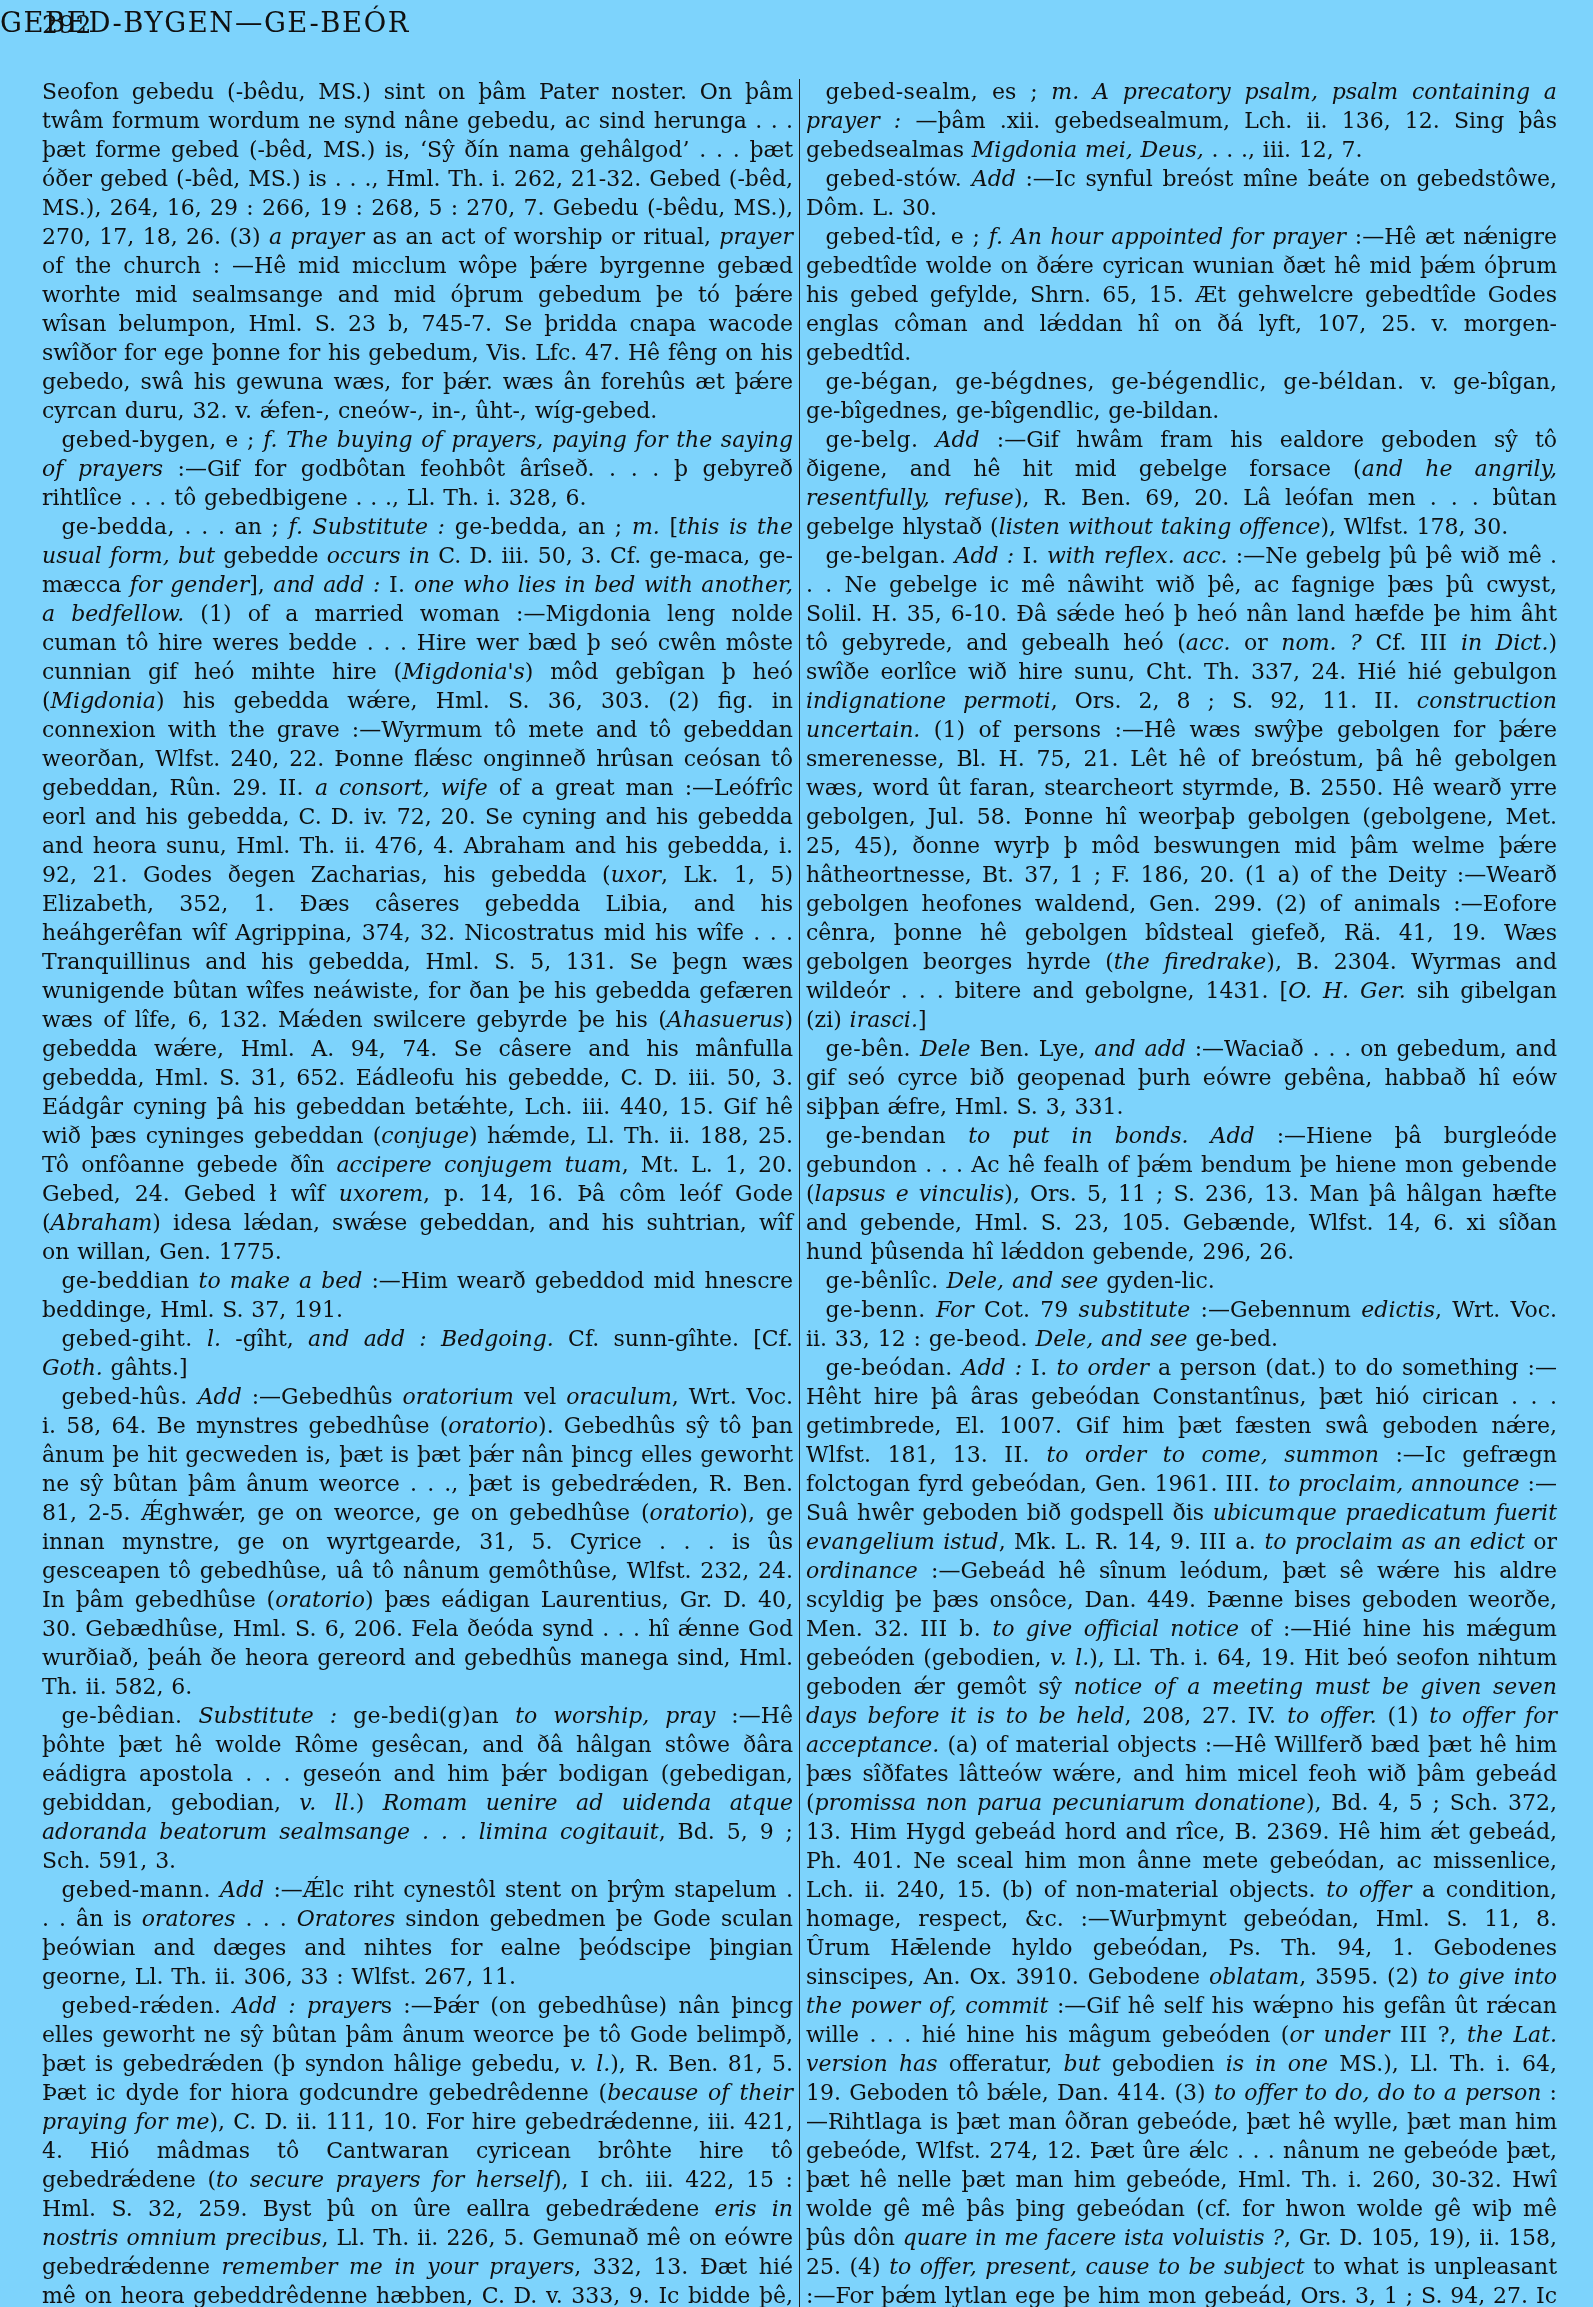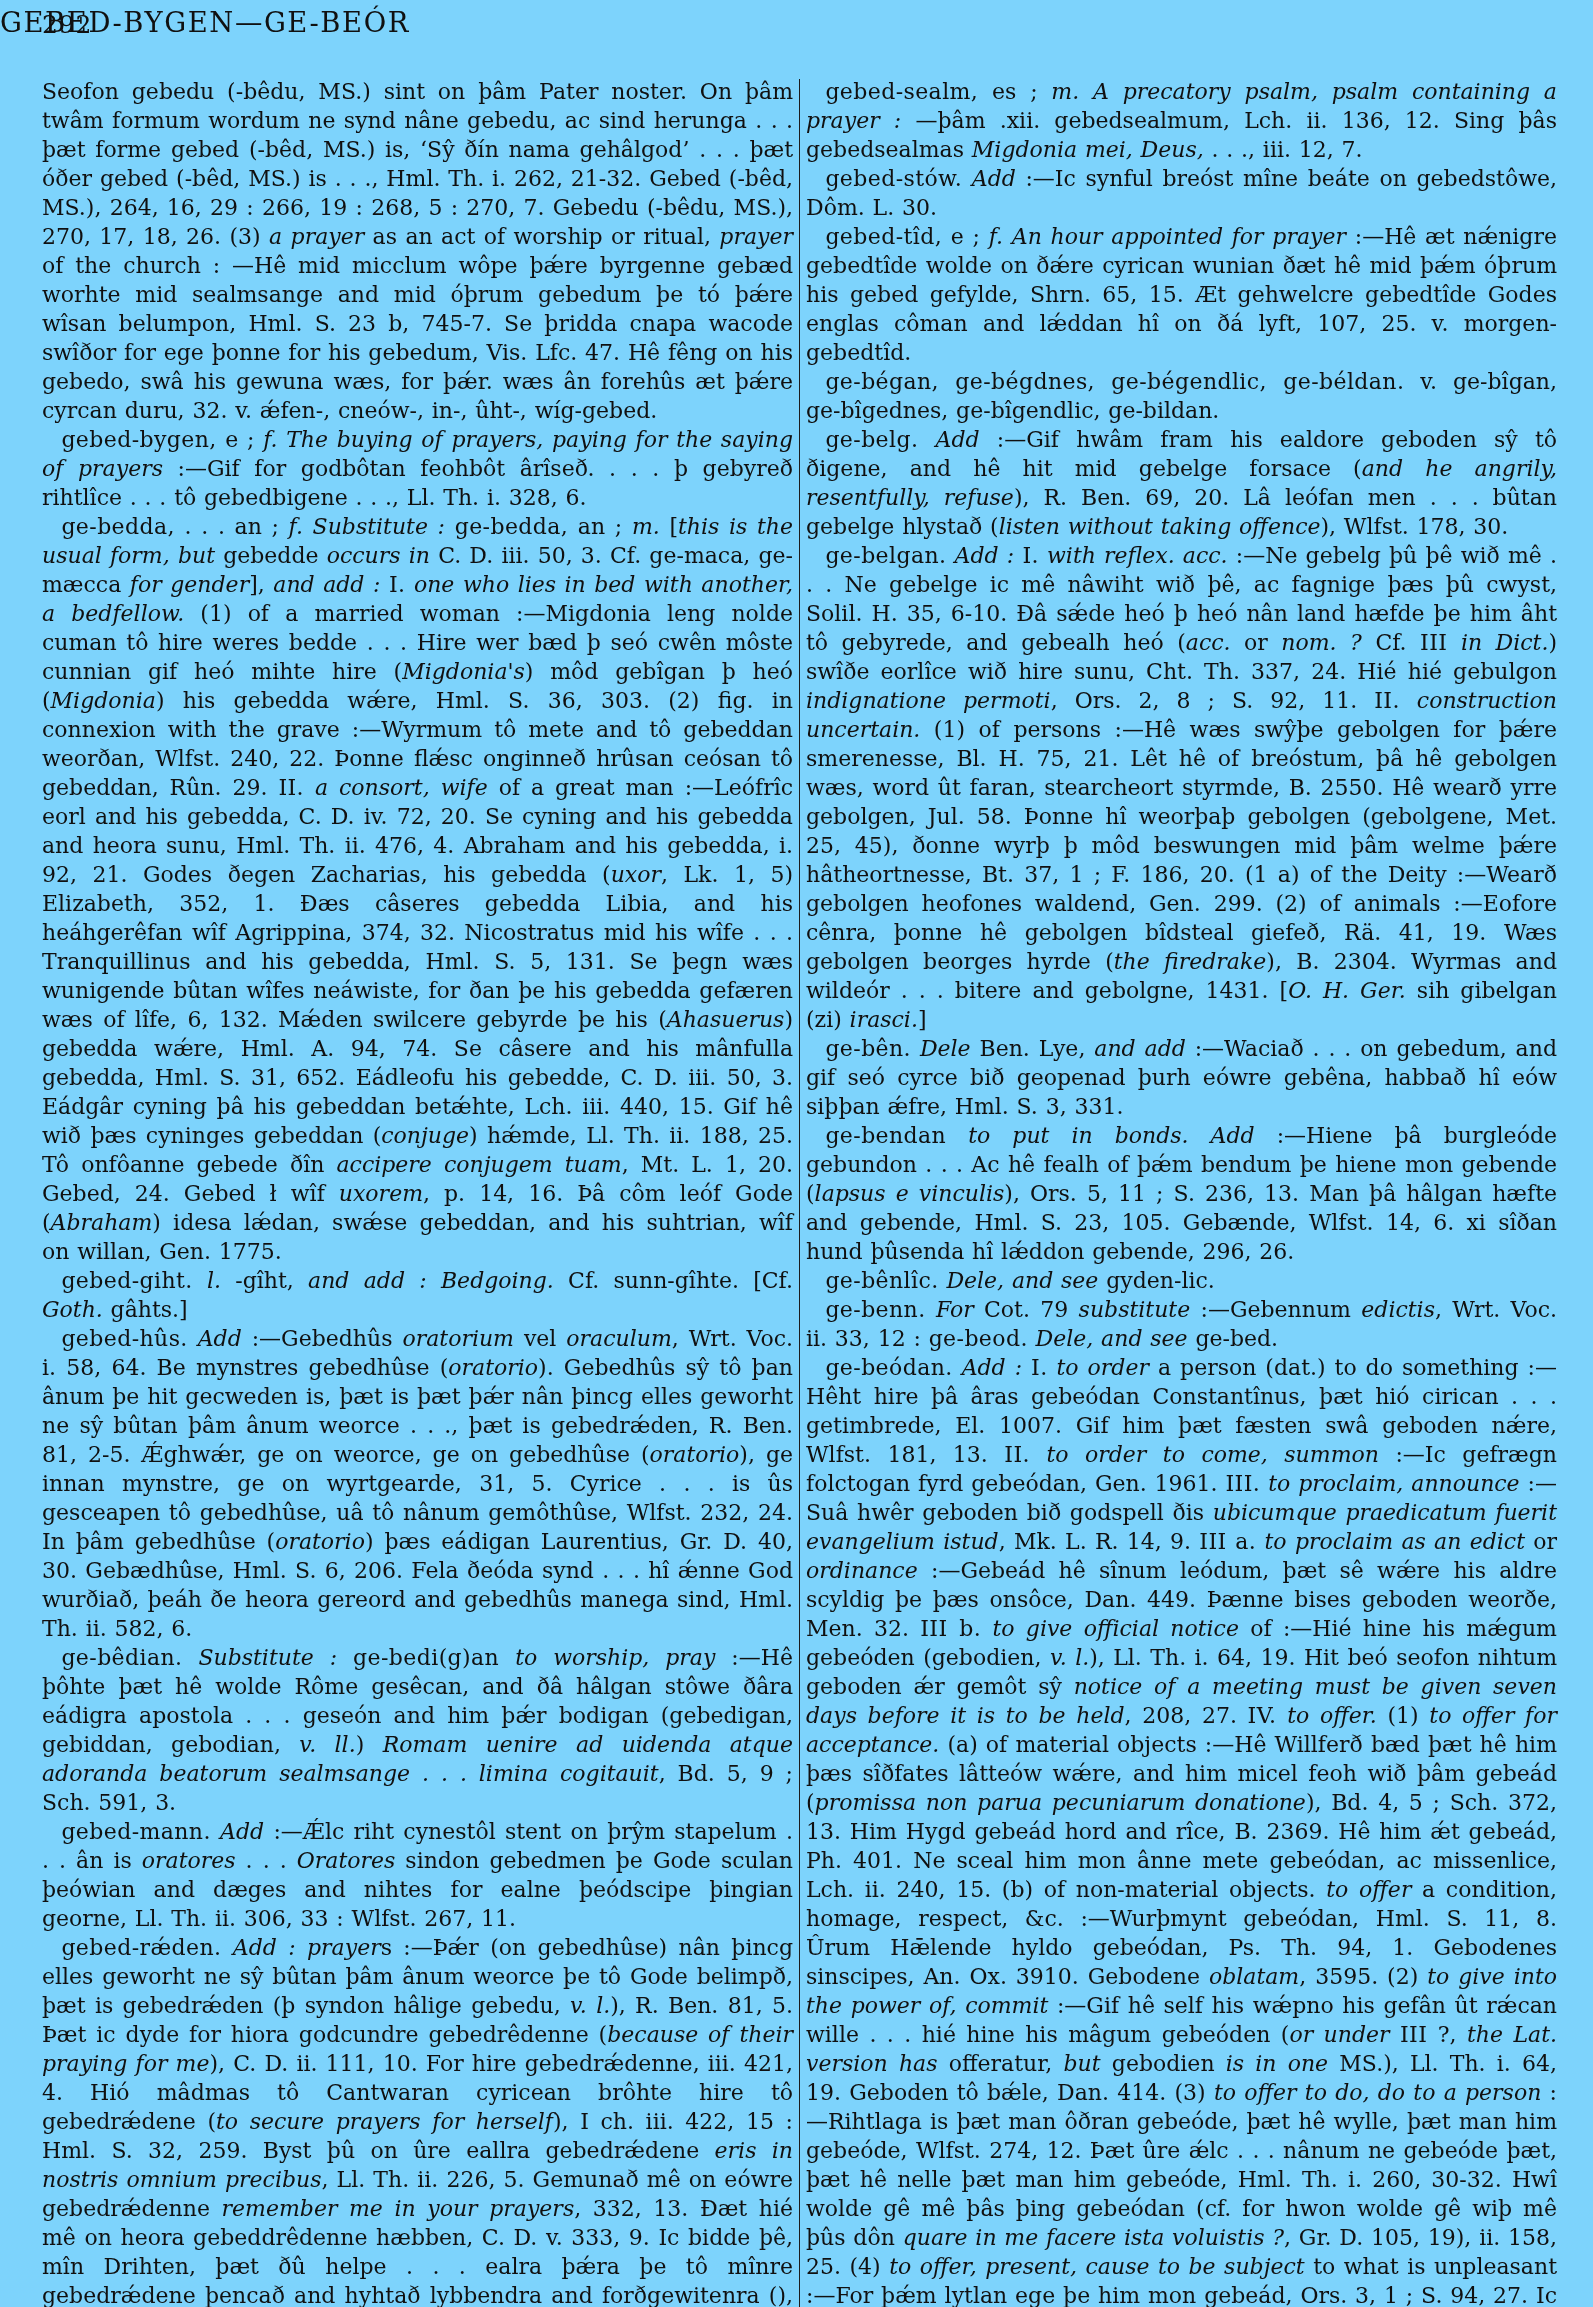--- a/index.html
+++ b/index.html
@@ -77,20 +77,21 @@
 <body>
 
 <div class="page">
   <div class="page-number">292</div>
   <div class="running-title">GEBED-BYGEN—GE-BEÓR</div>
   <div class="columns">
     <div class="col">
         <p class="entry cont">Seofon gebedu (-bêdu, MS.) sint on þâm Pater noster.  On þâm twâm formum wordum ne synd nâne gebedu, ac sind herunga . . . þæt forme gebed (-bêd, MS.) is, ‘Sŷ ðín nama gehâlgod’ . . . þæt óðer gebed (-bêd, MS.) is . . ., Hml. Th. i. 262, 21-32.  Gebed (-bêd, MS.), 264, 16, 29 : 266, 19 : 268, 5 : 270, 7.  Gebedu (-bêdu, MS.), 270, 17, 18, 26.  (3) <i>a prayer</i> as an act of worship or ritual, <i>prayer</i> of the church : —Hê mid micclum wôpe þǽre byrgenne gebæd worhte mid sealmsange and mid óþrum gebedum þe tó þǽre wîsan belumpon, Hml. S. 23 b, 745-7.  Se þridda cnapa wacode swîðor for ege þonne for his gebedum, Vis. Lfc. 47.  Hê fêng on his gebedo, swâ his gewuna wæs, for þǽr. wæs ân forehûs æt þǽre cyrcan duru, 32.  v. ǽfen-, cneów-, in-, ûht-, wíg-gebed.</p>
         <p class="entry"><b>gebed-bygen,</b> e ; <i>f. The buying of prayers, paying for the saying of prayers</i> :—Gif for godbôtan feohbôt ârîseð. . . . þ gebyreð rihtlîce . . . tô gebedbigene . . ., Ll. Th. i. 328, 6.</p>
         <p class="entry"><b>ge-bedda,</b> . . . an ; <i>f.  Substitute :</i> <b>ge-bedda,</b> an ; <i>m.</i> [<i>this is the usual form, but</i> gebedde <i>occurs in</i> C. D. iii. 50, 3.  Cf. ge-maca, ge-mæcca <i>for gender</i>], <i>and add :</i> <b>I.</b> <i>one who lies in bed with another, a bedfellow.</i>  (1) of a married woman :—Migdonia leng nolde cuman tô hire weres bedde . . . Hire wer bæd þ seó cwên môste cunnian gif heó mihte hire (<i>Migdonia's</i>) môd gebîgan þ heó (<i>Migdonia</i>) his gebedda wǽre, Hml. S. 36, 303.  (2) fig. in connexion with the grave :—Wyrmum tô mete and tô gebeddan weorðan, Wlfst. 240, 22.  Þonne flǽsc onginneð hrûsan ceósan tô gebeddan, Rûn. 29. <b>II.</b> <i>a consort, wife</i> of a great man :—Leófrîc eorl and his gebedda, C. D. iv. 72, 20.  Se cyning and his gebedda and heora sunu, Hml. Th. ii. 476, 4.  Abraham and his gebedda, i. 92, 21.  Godes ðegen Zacharias, his gebedda (<i>uxor</i>, Lk. 1, 5) Elizabeth, 352, 1.  Ðæs câseres gebedda Libia, and his heáhgerêfan wîf Agrippina, 374, 32.  Nicostratus mid his wîfe . . . Tranquillinus and his gebedda, Hml. S. 5, 131.  Se þegn wæs wunigende bûtan wîfes neáwiste, for ðan þe his gebedda gefæren wæs of lîfe, 6, 132.  Mǽden swilcere gebyrde þe his (<i>Ahasuerus</i>) gebedda wǽre, Hml. A. 94, 74.  Se câsere and his mânfulla gebedda, Hml. S. 31, 652.  Eádleofu his gebedde, C. D. iii. 50, 3.  Eádgâr cyning þâ his gebeddan betǽhte, Lch. iii. 440, 15.  Gif hê wið þæs cyninges gebeddan (<i>conjuge</i>) hǽmde, Ll. Th. ii. 188, 25.  Tô onfôanne gebede ðîn <i>accipere conjugem tuam</i>, Mt. L. 1, 20.  Gebed, 24.  Gebed ł wîf <i>uxorem</i>, p. 14, 16.  Þâ côm leóf Gode (<i>Abraham</i>) idesa lǽdan, swǽse gebeddan, and his suhtrian, wîf on willan, Gen. 1775.</p>
+        <p class="entry"><b>ge-beddian</b> <i>to make a bed</i> :—Him wearð gebeddod mid hnescre beddinge, Hml. S. 37, 191.</p>
         <p class="entry"><b>gebed-giht.</b>  <i>l.</i> -gîht, <i>and add :  Bedgoing.</i>  Cf. sunn-gîhte.  [Cf. <i>Goth.</i> gâhts.]</p>
         <p class="entry"><b>gebed-hûs.</b>  <i>Add</i> :—Gebedhûs <i>oratorium</i> vel <i>oraculum</i>, Wrt. Voc. i. 58, 64.  Be mynstres gebedhûse (<i>oratorio</i>).  Gebedhûs sŷ tô þan ânum þe hit gecweden is, þæt is þæt þǽr nân þincg elles geworht ne sŷ bûtan þâm ânum weorce . . ., þæt is gebedrǽden, R. Ben. 81, 2-5.  Ǽghwǽr, ge on weorce, ge on gebedhûse (<i>oratorio</i>), ge innan mynstre, ge on wyrtgearde, 31, 5.  Cyrice . . . is ûs gesceapen tô gebedhûse, uâ tô nânum gemôthûse, Wlfst. 232, 24.  In þâm gebedhûse (<i>oratorio</i>) þæs eádigan Laurentius, Gr. D. 40, 30.  Gebædhûse, Hml. S. 6, 206.  Fela ðeóda synd . . . hî ǽnne God wurðiað, þeáh ðe heora gereord and gebedhûs manega sind, Hml. Th. ii. 582, 6.</p>
         <p class="entry"><b>ge-bêdian.</b>  <i>Substitute :</i> <b>ge-bedi(g)an</b> <i>to worship, pray</i> :—Hê þôhte þæt hê wolde Rôme gesêcan, and ðâ hâlgan stôwe ðâra eádigra apostola . . . geseón and him þǽr bodigan (gebedigan, gebiddan, gebodian, <i>v. ll.</i>) <i>Romam uenire ad uidenda atque adoranda beatorum sealmsange . . . limina cogitauit</i>, Bd. 5, 9 ; Sch. 591, 3.</p>
         <p class="entry"><b>gebed-mann.</b>  <i>Add</i> :—Ǽlc riht cynestôl stent on þrŷm stapelum . . . ân is <i>oratores</i> . . . <i>Oratores</i> sindon gebedmen þe Gode sculan þeówian and dæges and nihtes for ealne þeódscipe þingian georne, Ll. Th. ii. 306, 33 : Wlfst. 267, 11.</p>
         <p class="entry"><b>gebed-rǽden.</b>  <i>Add : prayer</i>s :—Þǽr (on gebedhûse) nân þincg elles geworht ne sŷ bûtan þâm ânum weorce þe tô Gode belimpð, þæt is gebedrǽden (þ syndon hâlige gebedu, <i>v. l.</i>), R. Ben. 81, 5.  Þæt ic dyde for hiora godcundre gebedrêdenne (<i>because of their praying for me</i>), C. D. ii. 111, 10.  For hire gebedrǽdenne, iii. 421, 4.  Hió mâdmas tô Cantwaran cyricean brôhte hire tô gebedrǽdene (<i>to secure prayers for herself</i>), I ch. iii. 422, 15 : Hml. S. 32, 259.  Byst þû on ûre eallra gebedrǽdene <i>eris in nostris omnium precibus</i>, Ll. Th. ii. 226, 5.  Gemunað mê on eówre gebedrǽdenne <i>remember me in your prayers</i>, 332, 13.  Ðæt hié mê on heora gebeddrêdenne hæbben, C. D. v. 333, 9.  Ic bidde þê, mîn Drihten, þæt ðû helpe . . . ealra þǽra þe tô mînre gebedrǽdene þencað and hyhtað lybbendra and forðgewitenra (), Angl. xii. 500, 28.  Hê hine sylfne befæste þæs weres gebedrǽddene (-rǽdenne, ) , Gr. D. 39, 13.  Þæt hŷ him tô Gode mid heora gebedrǽdene þingian , R. Ben. 70, 12.  Hê wylle æfter forðsîðe . . . gebedrǽdenne habban, Wlfst. 307, 24.  Gebedrǽdene ârǽran , Ll. Th. i. 314, 9.</p>
       </div>
     <div class="gutter"></div>
     <div class="col">
         <p class="entry"><b>gebed-sealm,</b> es ; <i>m. A precatory psalm, psalm containing a prayer :</i> —þâm .xii. gebedsealmum, Lch. ii. 136, 12.  Sing þâs gebedsealmas <i>Migdonia mei, Deus,</i> . . ., iii. 12, 7.</p>
         <p class="entry"><b>gebed-stów.</b>  <i>Add</i> :—Ic synful breóst mîne beáte on gebedstôwe, Dôm. L. 30.</p>

